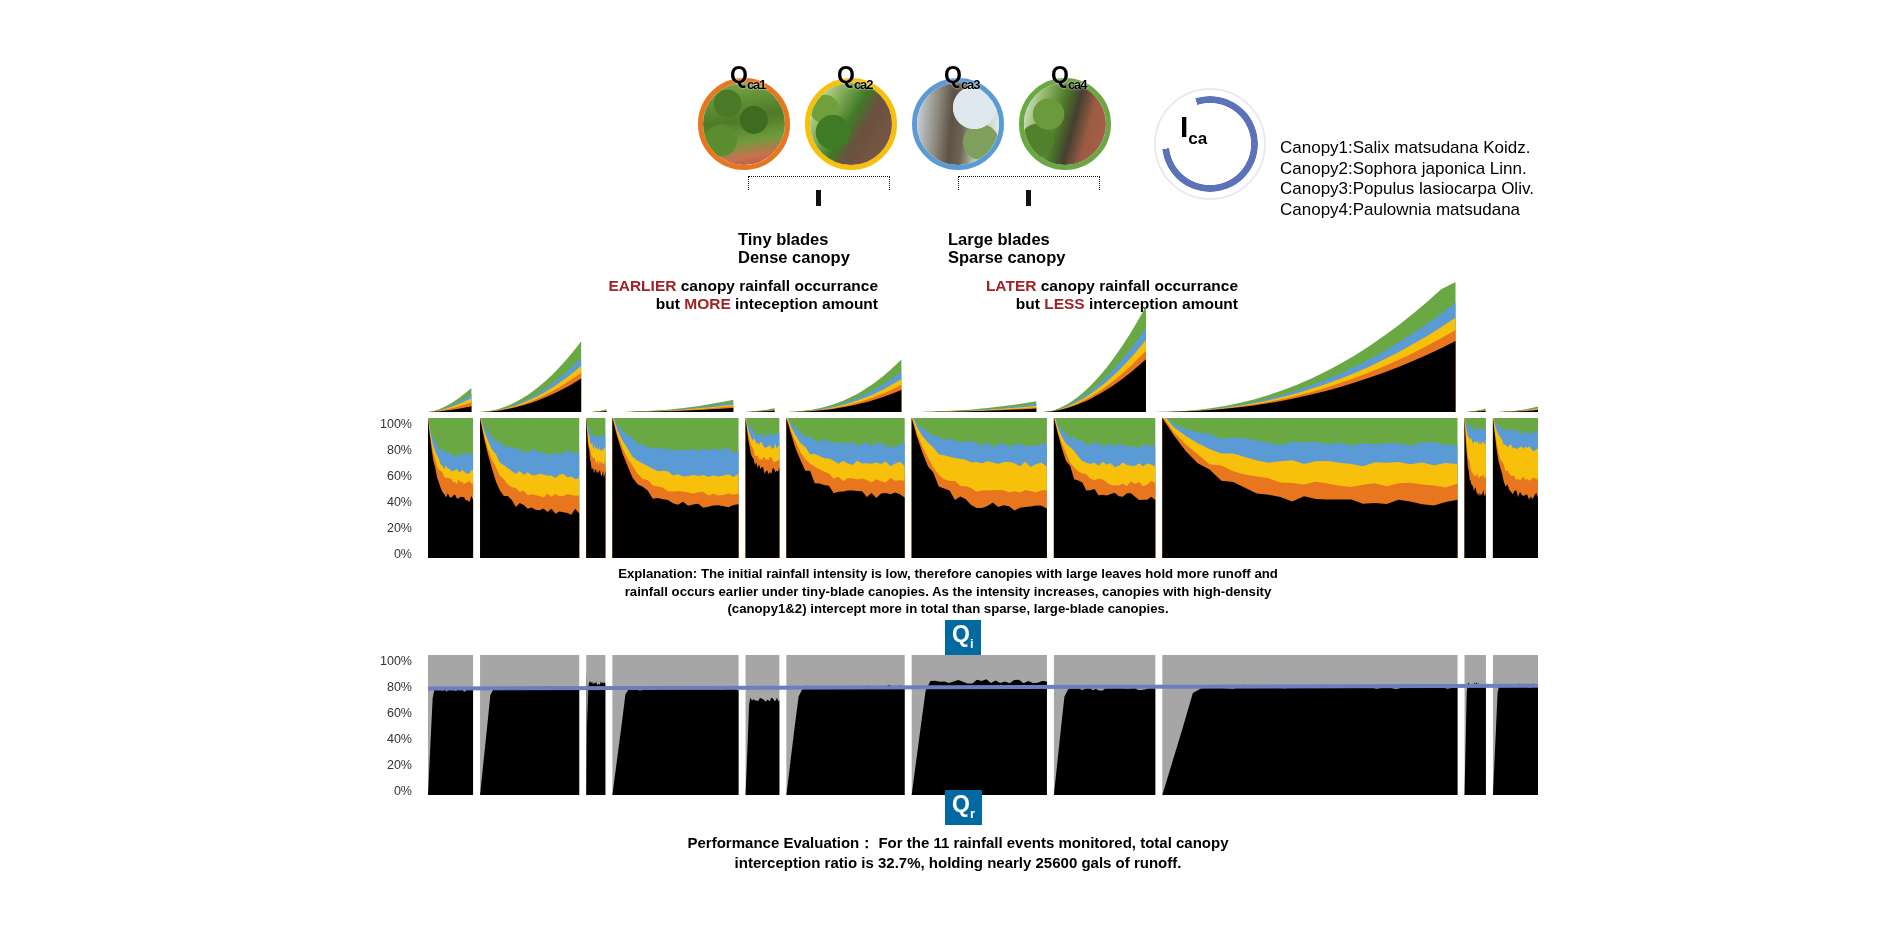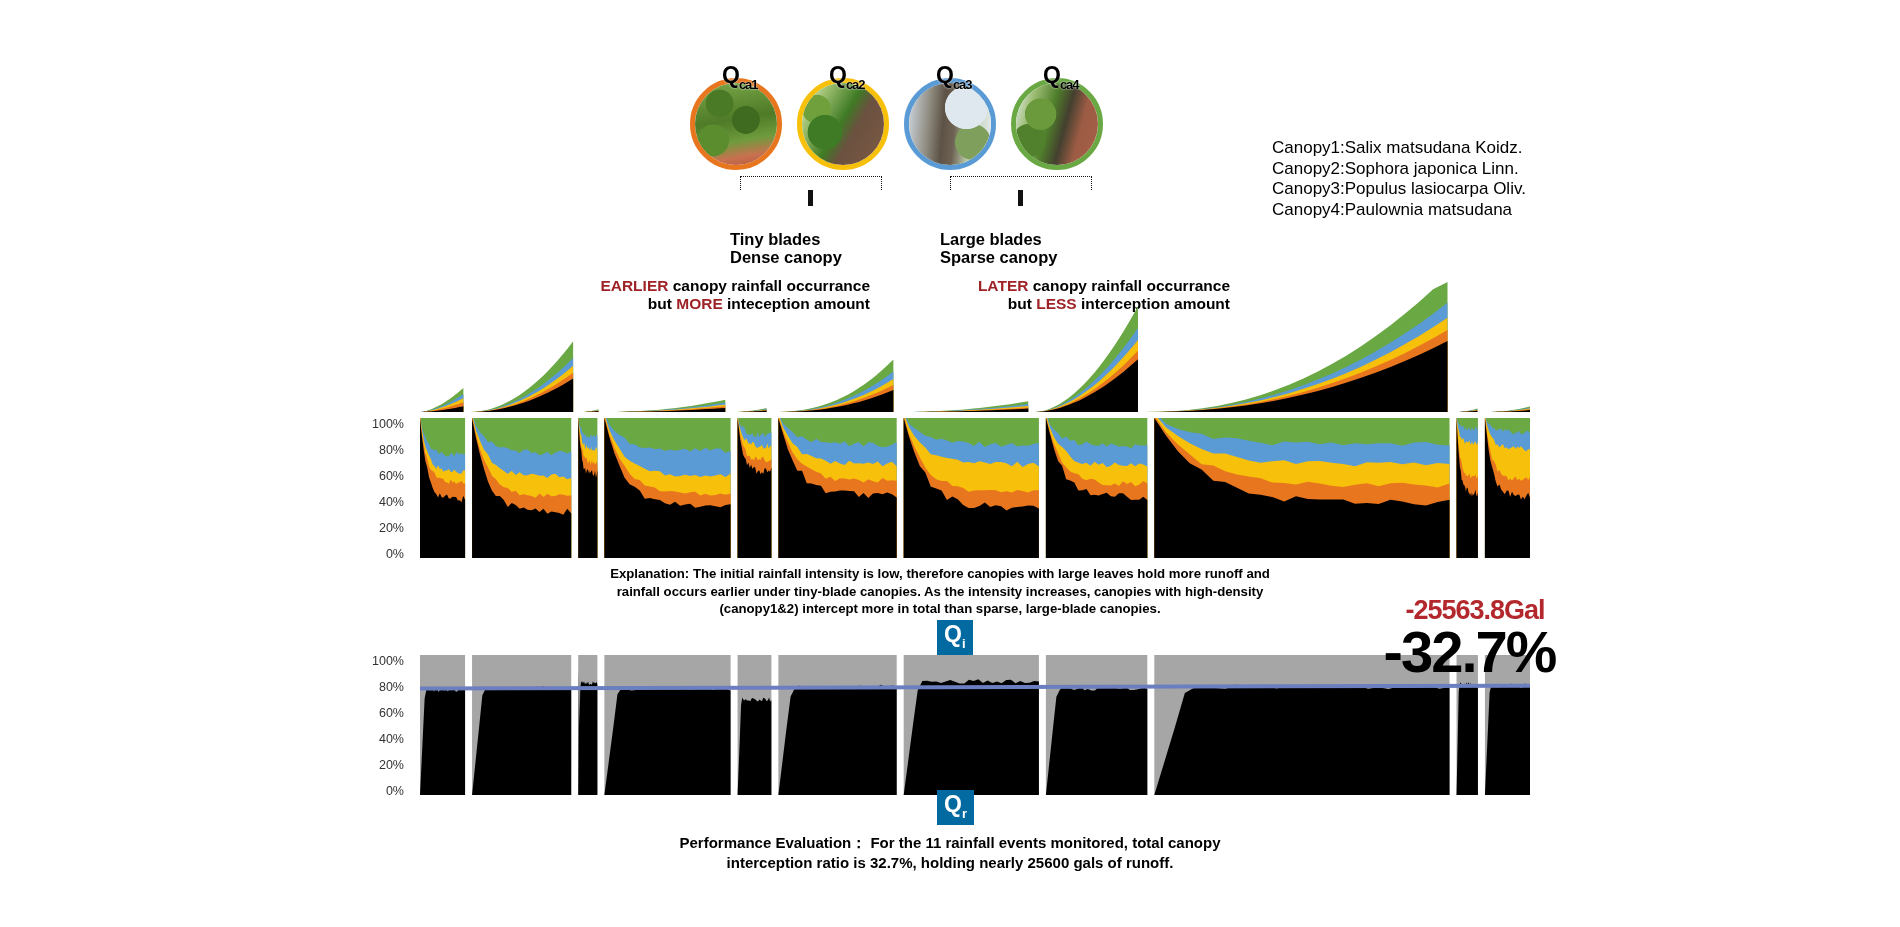--- a/index.html
+++ b/index.html
@@ -6,21 +6,21 @@
   * { box-sizing: border-box; }
   html, body { margin:0; padding:0; }
   body {
     width:1900px; height:927px;
     background:#ffffff;
     font-family:"Liberation Sans", sans-serif;
     color:#000;
     position:relative;
     overflow:hidden;
   }
-  .stage { position:absolute; left:0; top:0; width:1548px; height:927px; }
+  .stage { position:absolute; left:8px; top:0; width:1548px; height:927px; }
 
   
   .canopy-row { position:absolute; left:690px; top:78px; width:430px; height:92px; }
   .canopy {
     position:absolute; top:0; width:92px; height:92px;
     border-radius:50%;
     border:5px solid #000;
     overflow:hidden;
   }
   .canopy .photo { position:absolute; left:0; top:0; right:0; bottom:0; }
@@ -150,20 +150,27 @@
       <div class="canopy" style="left: 214px; border-color: rgb(91, 155, 213);">
         <div class="photo ph3"></div>
       </div>
       <div class="canopy-label" style="left: 246px;"><span>Q</span><sub>ca3</sub></div>
       <div class="canopy" style="left: 321px; border-color: rgb(106, 168, 68);">
         <div class="photo ph4"></div>
       </div>
       <div class="canopy-label" style="left: 353px;"><span>Q</span><sub>ca4</sub></div>
     </div>
 
+  <div class="ica-donut">
+    <div class="ica-ring-outer"></div>
+    <div class="ica-ring-arc" id="icaArc" style="background: conic-gradient(from -18deg, rgb(91, 114, 184) 0deg, rgb(91, 114, 184) 282deg, rgba(255, 255, 255, 0) 282deg, rgba(255, 255, 255, 0) 360deg);"></div>
+    <div class="ica-text">
+      <span>I</span><sub>ca</sub>
+    </div>
+  </div>
 
   <div class="species-legend" id="speciesLegend">
       <div>Canopy1:Salix matsudana Koidz.</div>
       <div>Canopy2:Sophora japonica Linn.</div>
       <div>Canopy3:Populus lasiocarpa Oliv.</div>
       <div>Canopy4:Paulownia matsudana</div>
     </div>
 
   <div class="bracket" style="left:740px; top:176px; width:142px;"></div>
   <div class="bracket-stem" style="left:808px; top:190px;"></div>
@@ -371,19 +378,14 @@
       <path d="M 1064.9295774647887 140 L 1064.93 140.00 L 1066.48 106.11 L 1068.04 72.22 L 1069.59 37.71 L 1071.15 31.02 L 1072.70 30.43 L 1074.25 29.42 L 1075.81 32.28 L 1077.36 32.17 L 1078.92 31.76 L 1080.47 30.79 L 1082.03 29.74 L 1083.58 30.91 L 1085.13 29.52 L 1086.69 30.17 L 1088.24 29.74 L 1089.80 29.09 L 1091.35 28.75 L 1092.90 29.48 L 1094.46 29.33 L 1096.01 31.44 L 1097.57 31.08 L 1099.12 29.05 L 1100.68 32.66 L 1102.23 32.65 L 1103.78 29.32 L 1105.34 28.48 L 1106.89 30.97 L 1108.45 28.90 L 1110.00 30.68 L 1110 140 Z" fill="#000000"></path>
       <line x1="-62" x2="1110" y1="33.7" y2="30.700000000000003" stroke="#6b7fc0" stroke-width="4"></line>
     </svg>
 
   <div class="q-badge" style="left:937px; top:790px;">
     <span>Q</span><sub>r</sub>
   </div>
 
   <div class="perf-eval">Performance Evaluation：  For the 11 rainfall events monitored, total canopy interception ratio is 32.7%, holding nearly 25600 gals of runoff.</div>
 
-  <div class="perf-badge">
-    <div class="perf-ring" id="perfRing" style="background: conic-gradient(from 28deg, rgb(91, 114, 184) 0deg, rgb(91, 114, 184) 268deg, rgba(255, 255, 255, 0) 268deg, rgba(255, 255, 255, 0) 360deg);"></div>
-    <div class="perf-gal">-25563.8Gal</div>
-    <div class="perf-pct">-32.7%</div>
-  </div>
 
 </div>
 
 </body></html>

